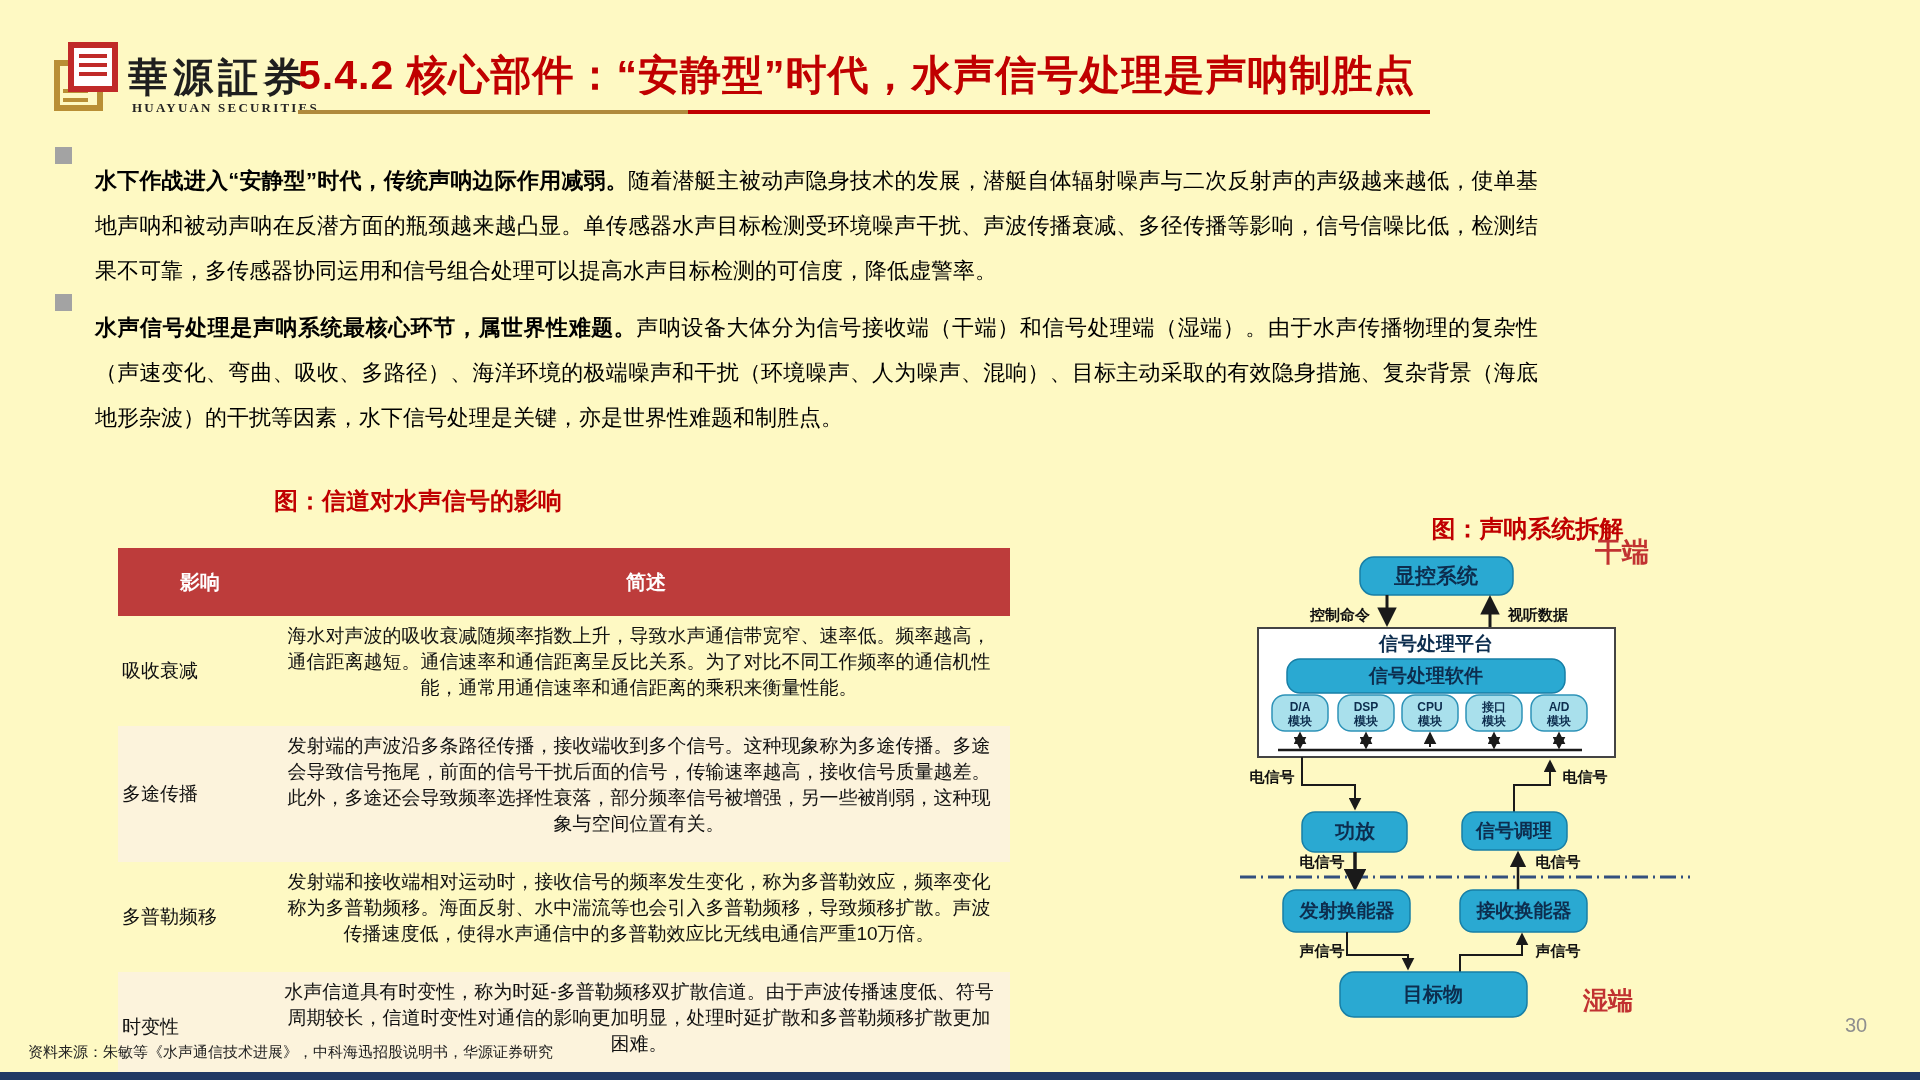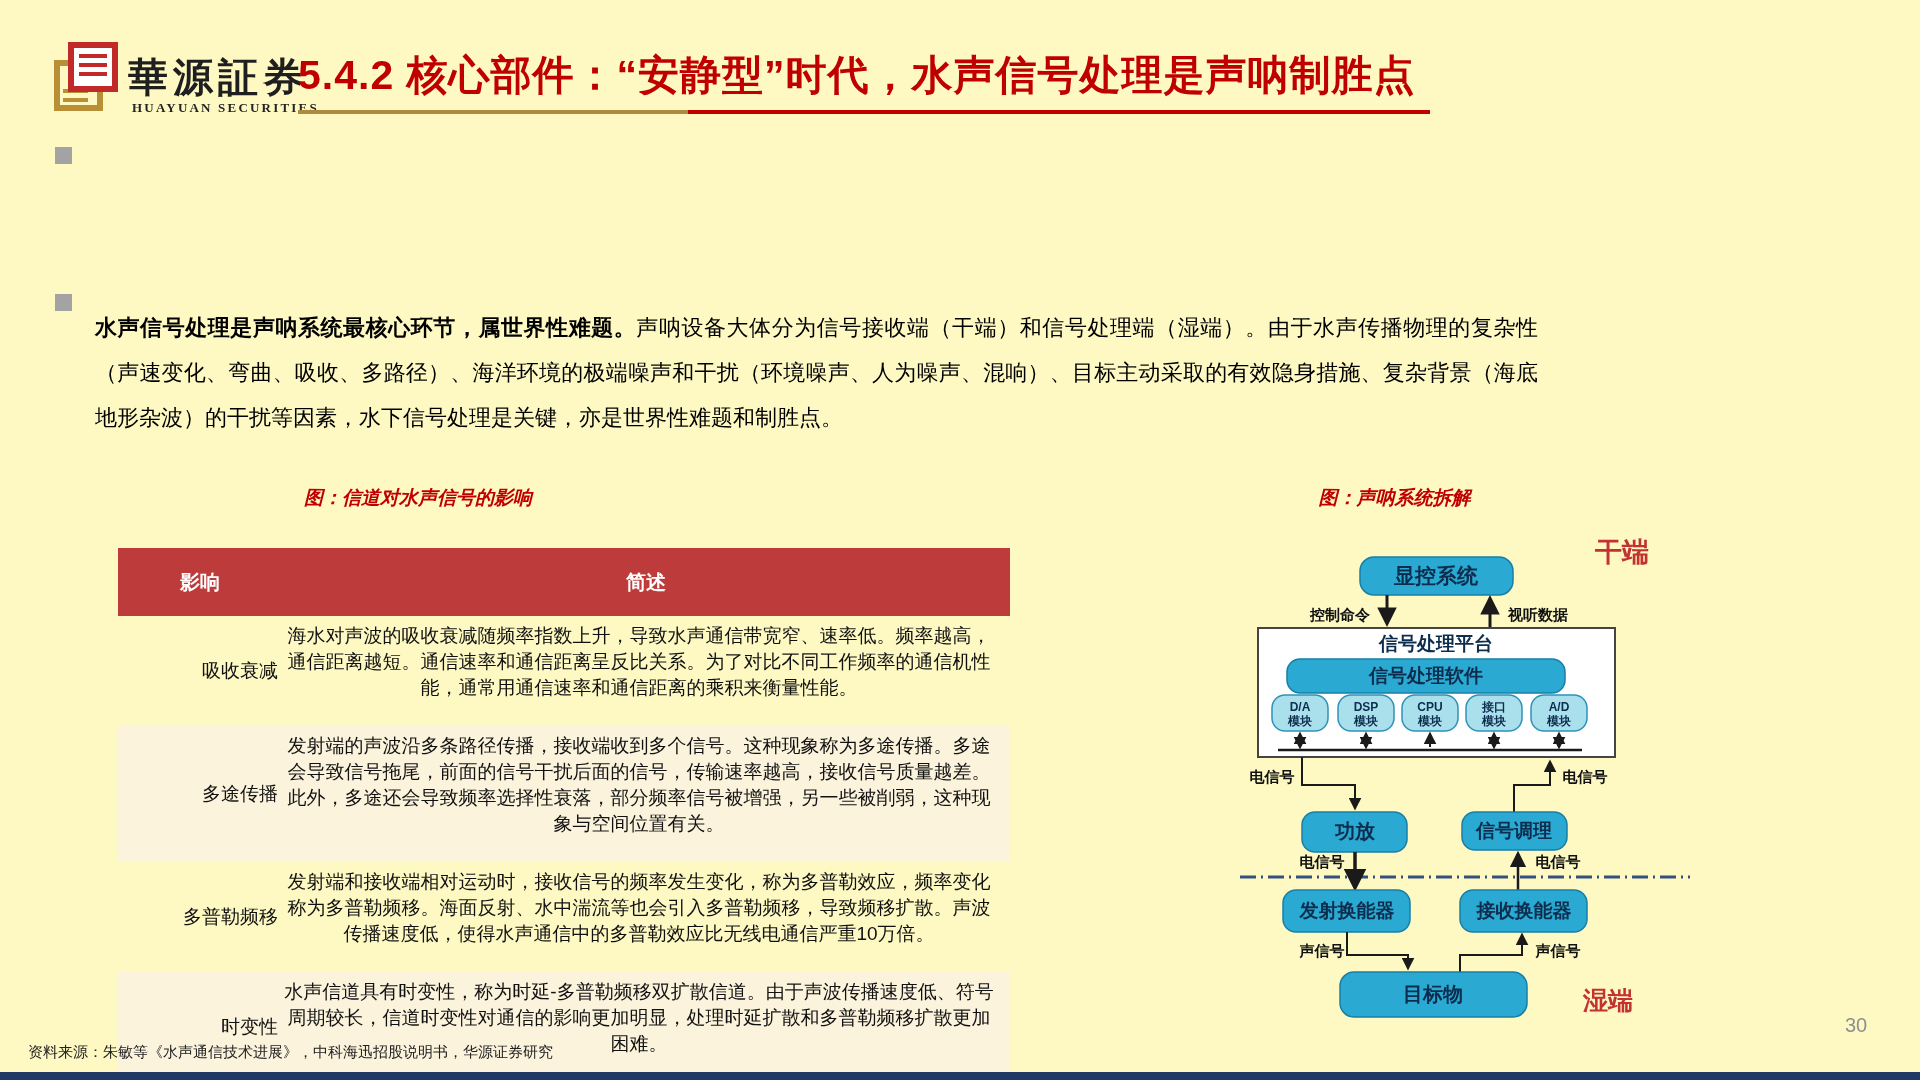--- a/index.html
+++ b/index.html
@@ -18,31 +18,31 @@
   .rule-gold{position:absolute;left:298px;top:110px;width:390px;height:4px;background:#B08A3C;}
   .rule-red{position:absolute;left:688px;top:110px;width:742px;height:4px;background:#C00000;}
   
   .marker{position:absolute;width:17px;height:17px;background:#A3A3A3;}
   .m1{left:55px;top:147px;} .m2{left:55px;top:294px;}
   .bullet-text{position:absolute;left:95px;width:1443px;font-size:22px;line-height:45px;
     text-align:justify;color:#000;}
   .bt1{top:136px;} .bt2{top:283px;}
   .bullet-text b{font-weight:800;}
   
-  .fig-title{position:absolute;top:485px;font-size:19px;font-weight:800;color:#C00000;text-align:center;font-style:italic;}
+  .fig-title{position:absolute;top:485px;font-size:24px;font-weight:800;color:#C00000;text-align:center;}
   .ft-left{left:118px;width:600px;}
-  .ft-right{left:1187px;width:415px;}
+  .ft-right{left:1320px;width:415px;margin-top:28px;}
   
   .tbl-wrap{position:absolute;left:118px;top:548px;width:892px;}
   table.channel{border-collapse:collapse;width:892px;table-layout:fixed;}
   table.channel th{background:#BD3C3B;color:#ffffff;font-size:20px;font-weight:700;
     height:36px;text-align:center;padding:16px;}
   table.channel th.c1, table.channel td.lbl{width:132px;}
   table.channel td{font-size:19px;line-height:26px;vertical-align:middle;}
-  table.channel td.lbl{text-align:right;padding:7px 4px;}
+  table.channel td.lbl{text-align:left;padding:7px 4px;}
   table.channel td.desc{text-align:center;padding:7px 14px 25px 0;}
   tr.cream{background:#FCF3DC;}
   
   .diagram{position:absolute;left:1240px;top:535px;width:450px;height:500px;}
   .diagram text{font-family:"Liberation Sans","DejaVu Sans",sans-serif;}
   .node-t{font-weight:800;fill:#0d2d4e;text-anchor:middle;}
   .flow-t{font-weight:700;fill:#111;text-anchor:middle;font-size:15px;}
   .zone-t{font-weight:800;fill:#C13231;text-anchor:middle;}
   
   .source{position:absolute;left:28px;top:1043px;font-size:15px;color:#222;
@@ -64,20 +64,21 @@
     <rect x="25" y="21" width="28" height="4" fill="#C02A29"></rect>
     <rect x="25" y="30" width="28" height="4" fill="#C02A29"></rect>
   </svg>
   <div class="brand-cn">華源証券</div>
   <div class="brand-en">HUAYUAN SECURITIES</div>
   <div class="page-title">5.4.2 核心部件：“安静型”时代，水声信号处理是声呐制胜点</div>
   <div class="rule-gold"></div>
   <div class="rule-red"></div>
 
   <div class="marker m1"></div>
+  <p class="bullet-text bt1"><b>水下作战进入“安静型”时代，传统声呐边际作用减弱。</b><span>随着潜艇主被动声隐身技术的发展，潜艇自体辐射噪声与二次反射声的声级越来越低，使单基地声呐和被动声呐在反潜方面的瓶颈越来越凸显。单传感器水声目标检测受环境噪声干扰、声波传播衰减、多径传播等影响，信号信噪比低，检测结果不可靠，多传感器协同运用和信号组合处理可以提高水声目标检测的可信度，降低虚警率。</span></p>
 
   <div class="marker m2"></div>
   <p class="bullet-text bt2"><b>水声信号处理是声呐系统最核心环节，属世界性难题。</b><span>声呐设备大体分为信号接收端（干端）和信号处理端（湿端）。由于水声传播物理的复杂性（声速变化、弯曲、吸收、多路径）、海洋环境的极端噪声和干扰（环境噪声、人为噪声、混响）、目标主动采取的有效隐身措施、复杂背景（海底地形杂波）的干扰等因素，水下信号处理是关键，亦是世界性难题和制胜点。</span></p>
 
   <div class="fig-title ft-left">图：信道对水声信号的影响</div>
   <div class="fig-title ft-right">图：声呐系统拆解</div>
 
   <div class="tbl-wrap">
     <table class="channel">
       <thead>

